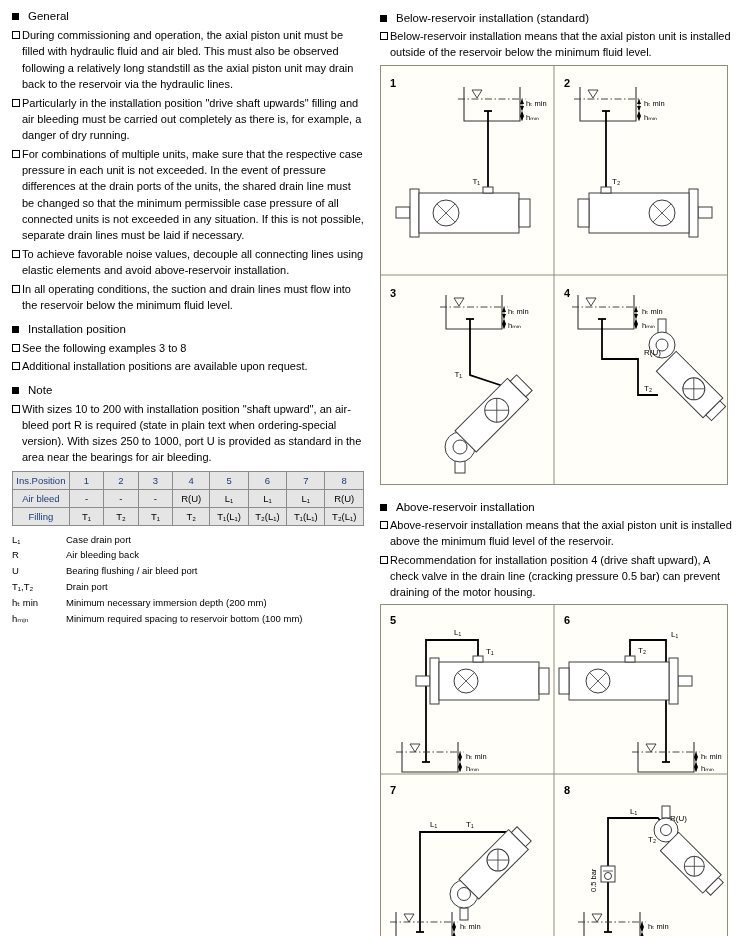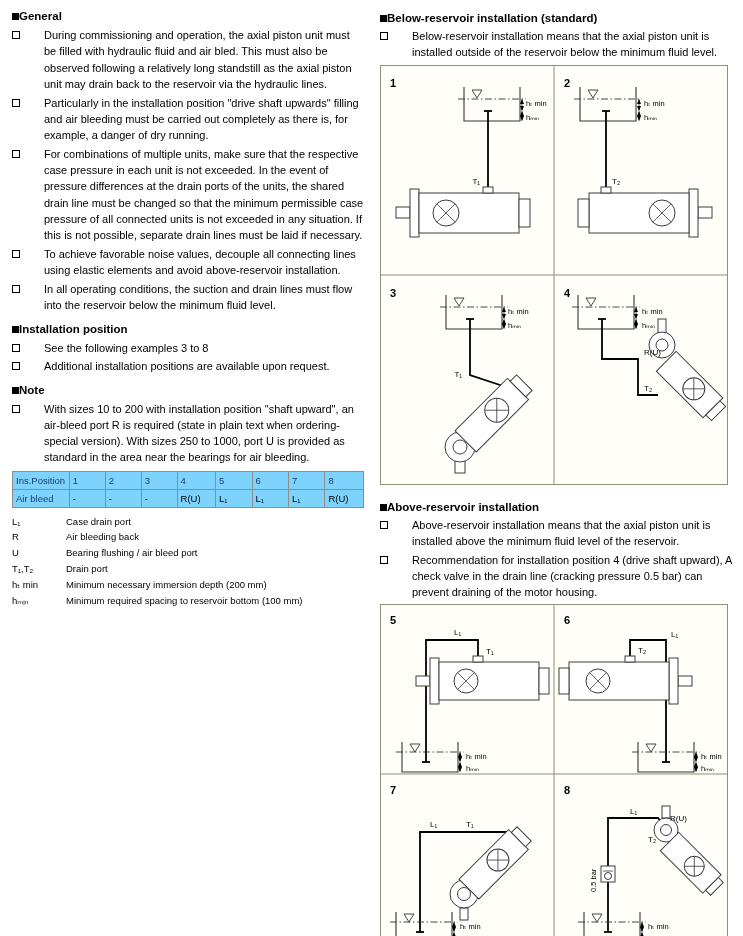--- a/index.html
+++ b/index.html
@@ -4,30 +4,30 @@
 <style>
   html,body{margin:0;padding:0;}
   body{
     width:743px;height:936px;overflow:hidden;background:#ffffff;color:#000;
     font-family:"Liberation Sans","DejaVu Sans",sans-serif;font-size:11px;
   }
   .page{display:flex;gap:16px;padding:8px 4px 0 12px;box-sizing:border-box;}
   .col-left{width:352px;flex:none;}
   .col-right{width:352px;flex:none;padding-top:2px;}
 
-  .sec-title{display:flex;align-items:flex-start;font-size:11.5px;font-weight:bold;margin:9px 0 5px;}
+  .sec-title{display:flex;gap:9px;align-items:flex-start;font-size:11.5px;font-weight:normal;margin:9px 0 5px;}
   .col-right .sec-title{margin:16px 0 4px;}
   .sec-title.first{margin-top:2px;}
   .fsq{width:7px;height:7px;background:#000;flex:none;margin-top:3px;}
-  .item{display:flex;gap:24px;margin:2.5px 0;line-height:1.48;}
+  .item{display:flex;gap:2px;margin:2.5px 0;line-height:1.48;}
   .osq{width:6px;height:6px;border:1.1px solid #000;flex:none;margin-top:4px;background:#fff;}
   .txt{flex:1;}
 
   table.pos{border-collapse:collapse;margin:5px 0 8px 0;font-size:9.5px;}
-  table.pos td{border:1px solid #8c8c8c;padding:2px 3px;height:13px;background:#7dd3fc;}
+  table.pos td{border:1px solid #8c8c8c;padding:2px 3px;height:13px;background:#e5e5e5;text-align:center;}
   td.c0{width:50px;}
   td.cn{width:34px;}
   td.o{background:#F9B000;color:#1b3c78;}
   td.y{background:#FFCC00;color:#1b3c78;}
 
   .lg-row{display:flex;font-size:9.5px;margin:3.5px 0;line-height:1.3;}
   .lg-term{width:54px;flex:none;}
   .lg-desc{flex:1;}
 
   .figbox{margin:4px 0 6px;}
@@ -117,20 +117,31 @@
         <td class="c0 o">Air bleed</td>
         <td class="cn">-</td>
         <td class="cn">-</td>
         <td class="cn">-</td>
         <td class="cn">R(U)</td>
         <td class="cn">L₁</td>
         <td class="cn">L₁</td>
         <td class="cn">L₁</td>
         <td class="cn">R(U)</td>
       </tr>
+      <tr>
+        <td class="c0 y">Filling</td>
+        <td class="cn">T₁</td>
+        <td class="cn">T₂</td>
+        <td class="cn">T₁</td>
+        <td class="cn">T₂</td>
+        <td class="cn">T₁(L₁)</td>
+        <td class="cn">T₂(L₁)</td>
+        <td class="cn">T₁(L₁)</td>
+        <td class="cn">T₂(L₁)</td>
+      </tr>
     </tbody>
       </table>
 
     <div>
       <div class="lg-row">
           <span class="lg-term">L₁</span>
           <span class="lg-desc">Case drain port</span>
         </div>
       <div class="lg-row">
           <span class="lg-term">R</span>

